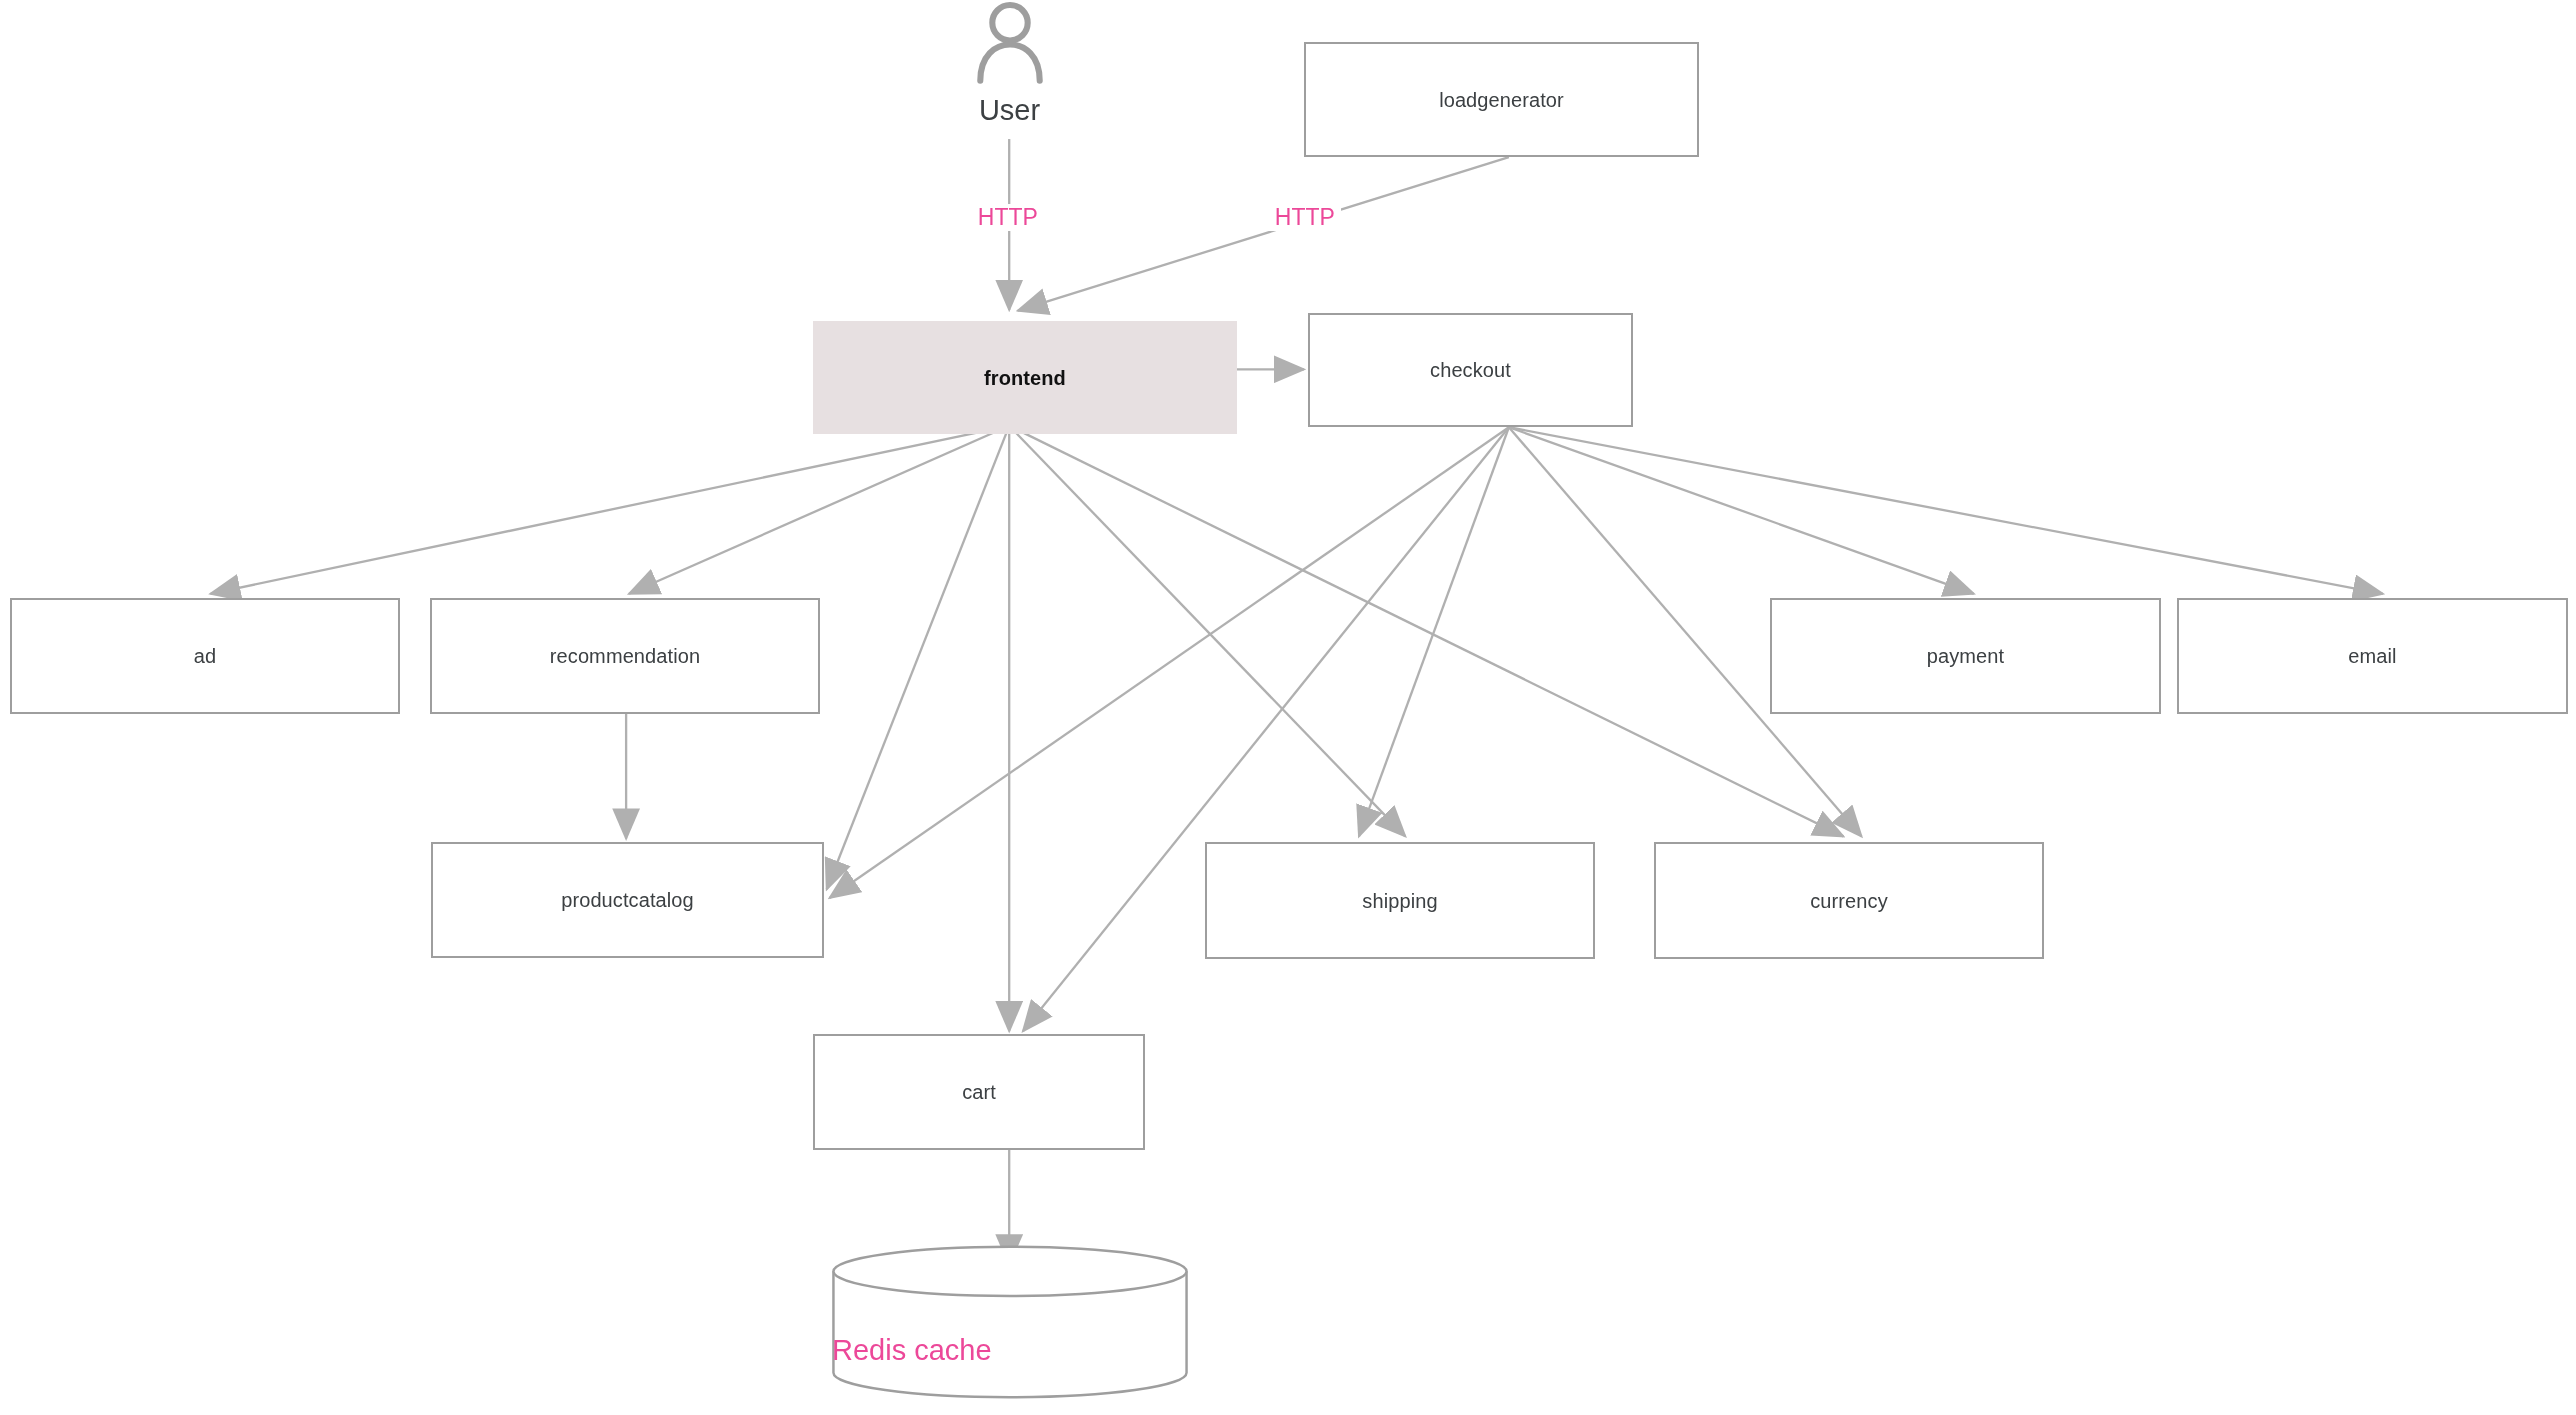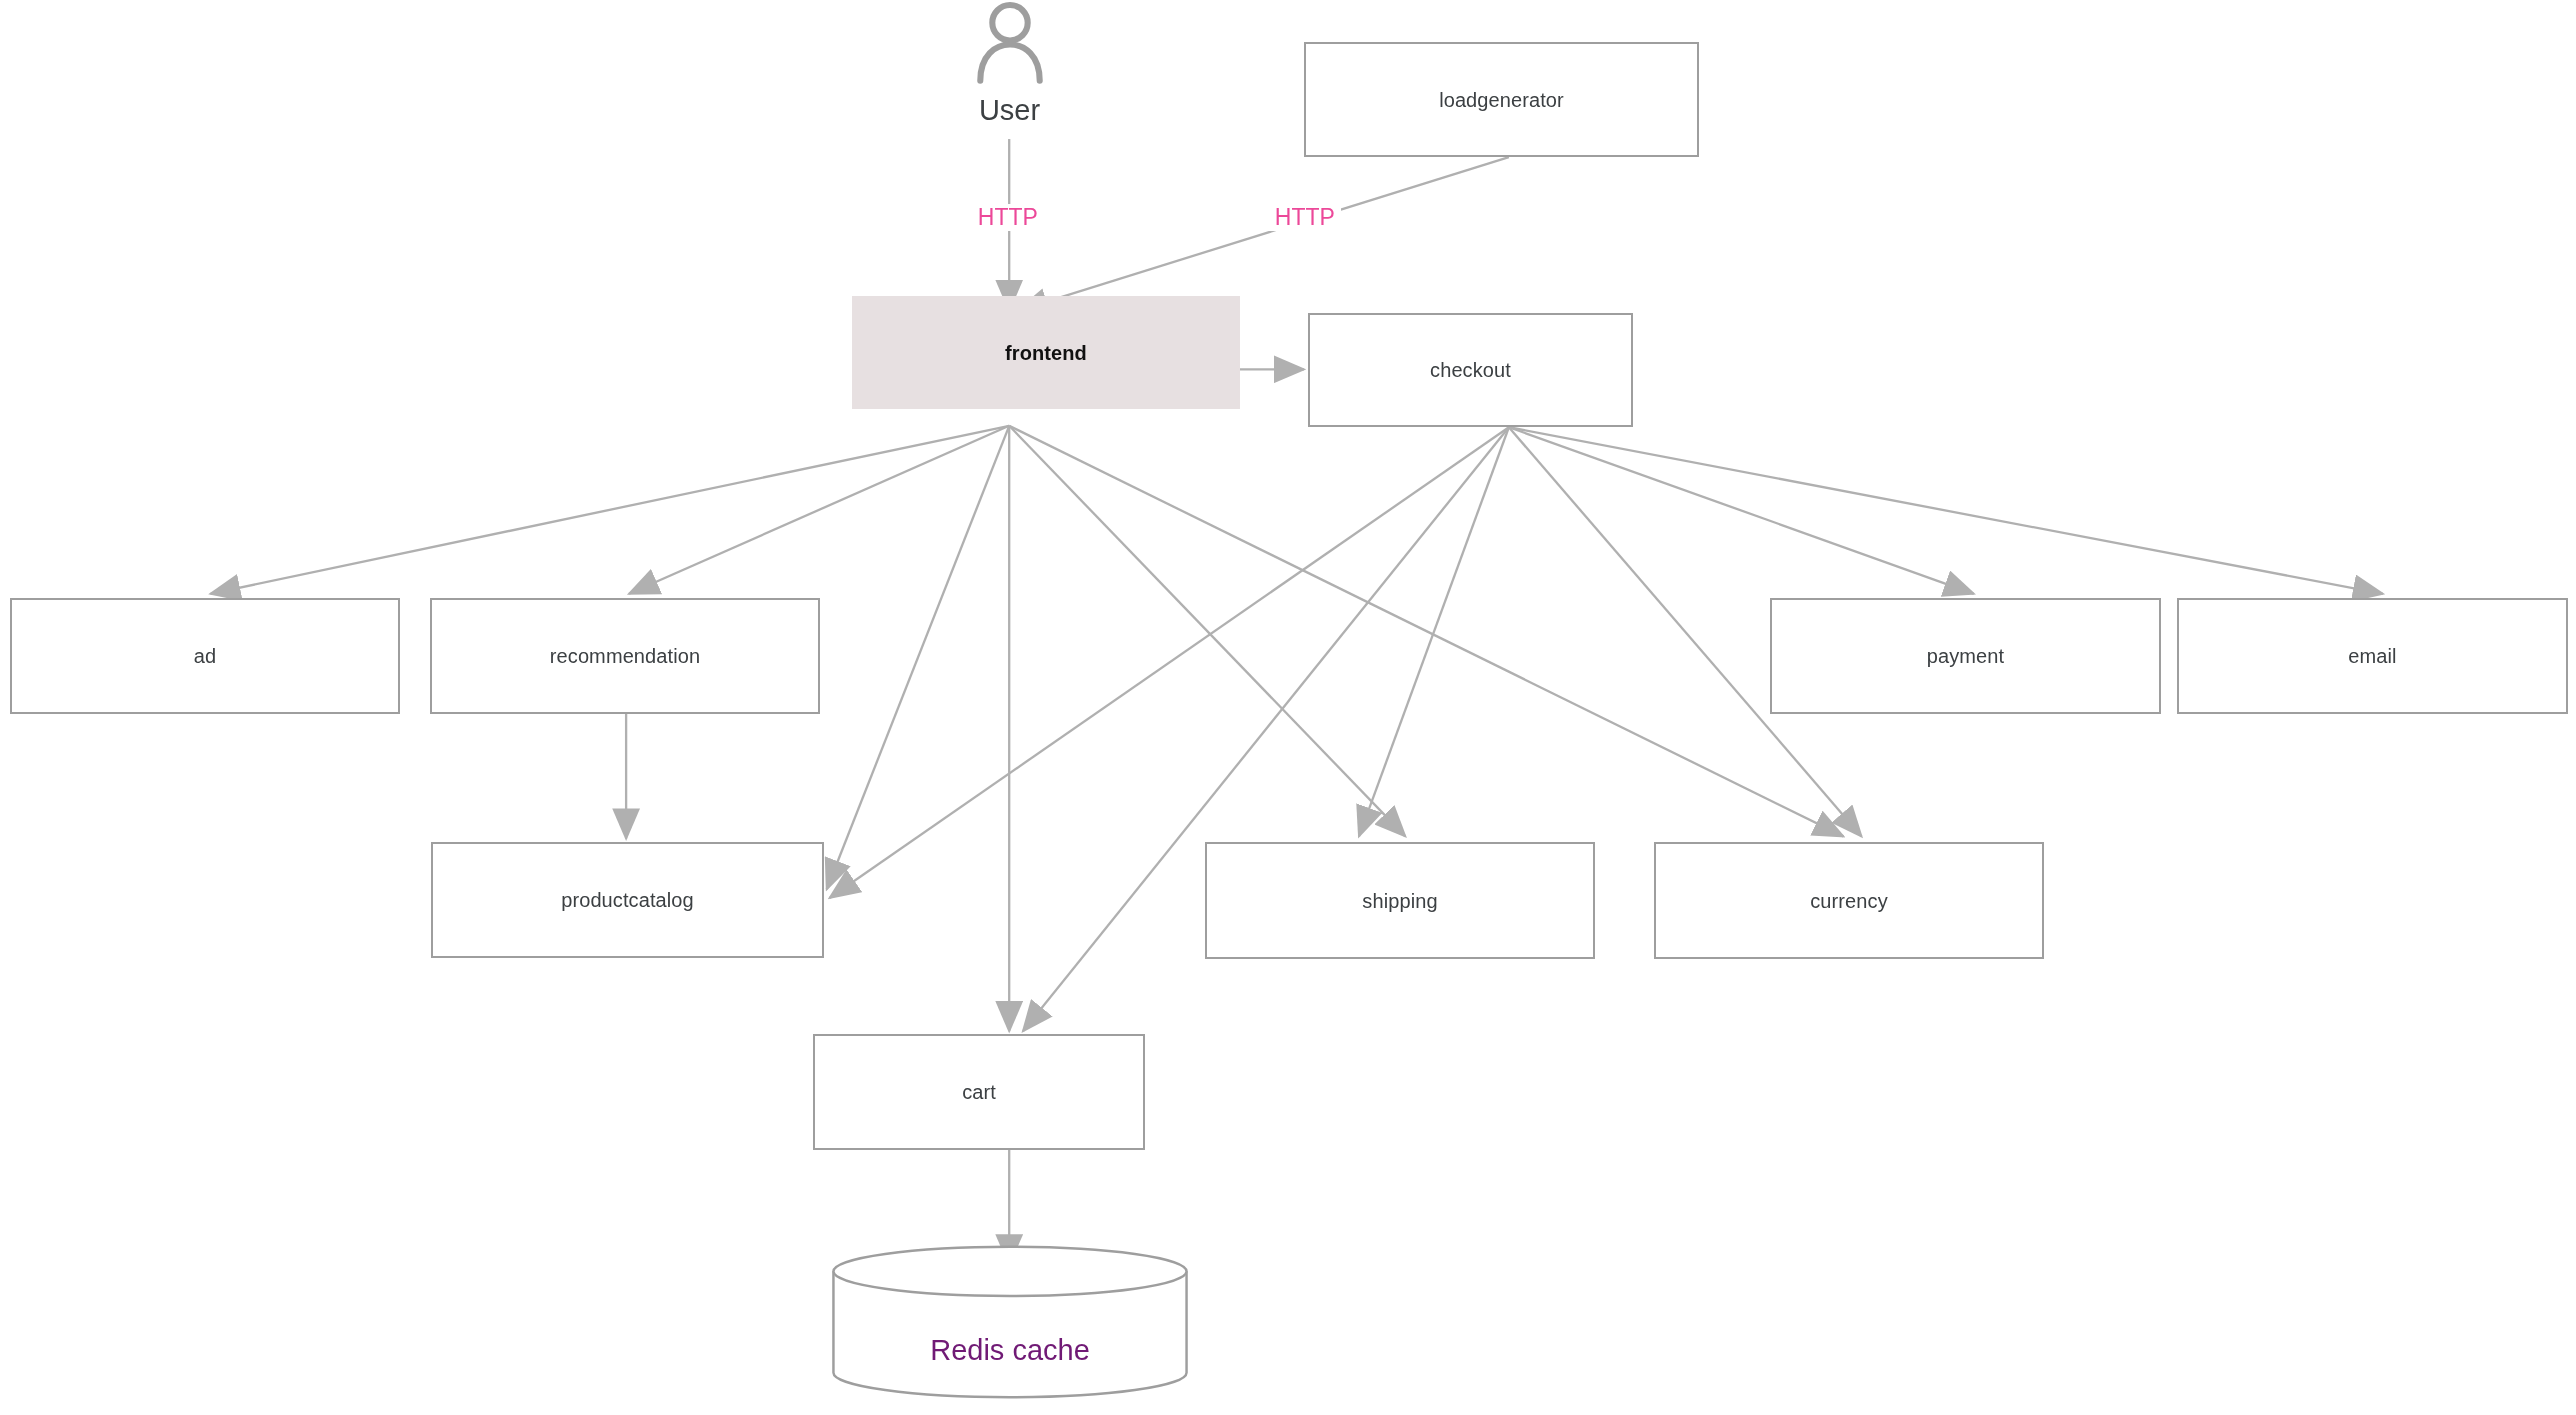--- a/index.html
+++ b/index.html
@@ -78,23 +78,23 @@
     white-space: nowrap;
     z-index: 6;
   }
   .cylinder {
     position: absolute;
     z-index: 5;
   }
   .cylinder-label {
     position: absolute;
     width: 100%;
-    text-align: center;
+    text-align: left;
     font-size: 29px;
-    color: #701a75;
+    color: #ec4899;
     line-height: 1;
     white-space: nowrap;
   }
 </style>
 </head>
 <body>
 
 <div id="canvas">
 
   <svg id="edges" viewBox="0 0 3556 1954" width="2576" height="1415" xmlns="http://www.w3.org/2000/svg">
@@ -139,21 +139,21 @@
     <div class="actor-label">User</div>
   </div>
 
   <div class="edge-label" style="left:972px; top:204px;">HTTP</div>
   <div class="edge-label" style="left:1269px; top:204px;">HTTP</div>
 
   <div class="node" style="left:1304px; top:42px; width:395px; height:115px;">
     <span class="node-label">loadgenerator</span>
   </div>
 
-  <div class="node accent" style="left:813px; top:296px; width:388px; height:113px;margin-left:39px;">
+  <div class="node accent" style="left:813px; top:321px; width:424px; height:113px;">
     <span class="node-label">frontend</span>
   </div>
 
   <div class="node" style="left:1308px; top:313px; width:325px; height:114px;">
     <span class="node-label">checkout</span>
   </div>
 
   <div class="node" style="left:10px; top:598px; width:390px; height:116px;">
     <span class="node-label">ad</span>
   </div>

